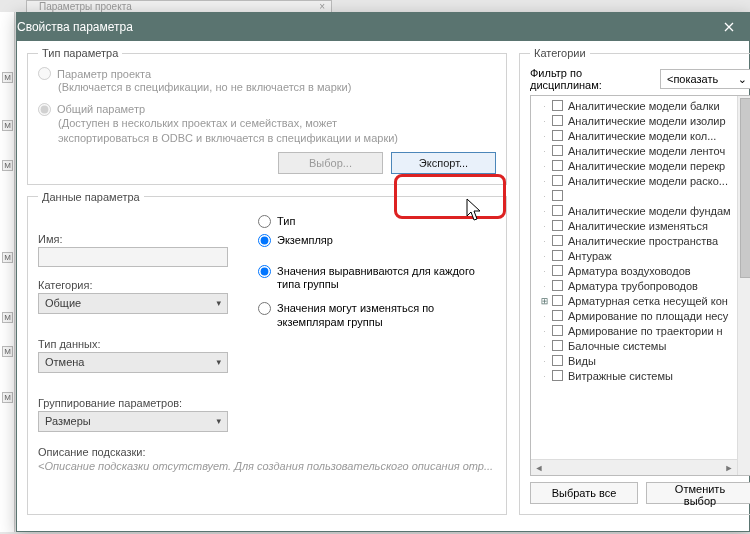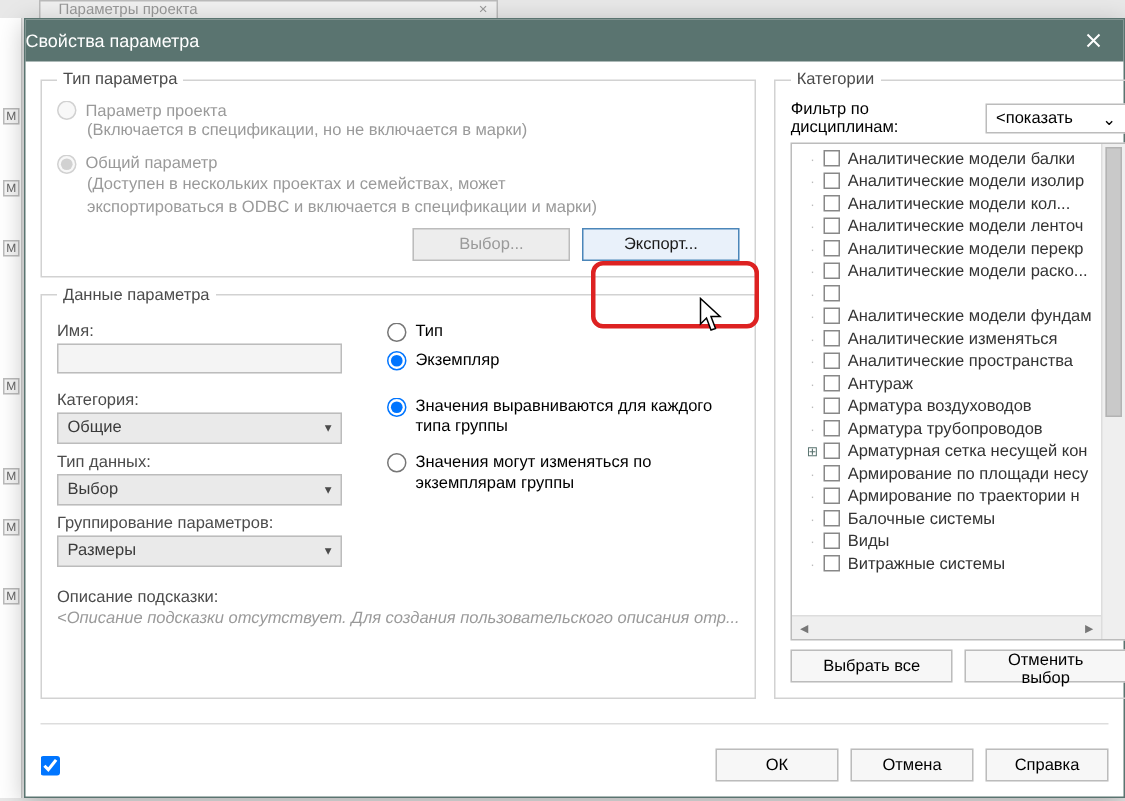--- a/index.html
+++ b/index.html
@@ -62,21 +62,20 @@
   .titlebar .spacer { flex: 1; }
   .titlebar .close {
     width: 40px; height: 28px;
     display: flex; align-items: center; justify-content: center;
     font-size: 14px;
     cursor: pointer;
   }
   .body {
     flex: 1;
     display: flex;
-    flex-direction: column;
     padding: 6px 10px 10px 10px;
   }
   .columns { display: flex; gap: 12px; flex: 1; }
   .left-col { width: 480px; display: flex; flex-direction: column; }
   .right-col { flex: 1; display: flex; flex-direction: column; }
 
   fieldset {
     border: 1px solid #d2d2d2;
     margin: 0 0 6px 0;
     padding: 6px 10px 10px 10px;
@@ -113,21 +112,21 @@
     border: 3px solid #dd2222;
     border-radius: 8px;
     pointer-events: none;
   }
   .cursor-arrow {
     position: absolute;
     z-index: 50;
   }
 
   .data-grid { display: grid; grid-template-columns: 210px 1fr; column-gap: 10px; }
-  .lbl { color: #4b4b4b; margin-top: 6px; }
+  .lbl { color: #4b4b4b; margin-top: 24px; }
   .field {
     height: 20px;
     border: 1px solid #bcbcbc;
     background: #fff;
     padding: 0 4px;
     width: 190px;
     margin-top: 2px;
   }
   .field.dim { background: #f4f4f4; }
   .select {
@@ -275,21 +274,21 @@
               <div class="field dim"><span></span></div>
 
               <div class="lbl" style="margin-top:12px">Категория:</div>
               <div class="select">
                 <span>Общие</span>
                 <span class="chev">▾</span>
               </div>
 
               <div class="lbl">Тип данных:</div>
               <div class="select">
-                <span>Выбор</span>
+                <span>Отмена</span>
                 <span class="chev">▾</span>
               </div>
 
               <div class="lbl">Группирование параметров:</div>
               <div class="select">
                 <span>Размеры</span>
                 <span class="chev">▾</span>
               </div>
             </div>
 

